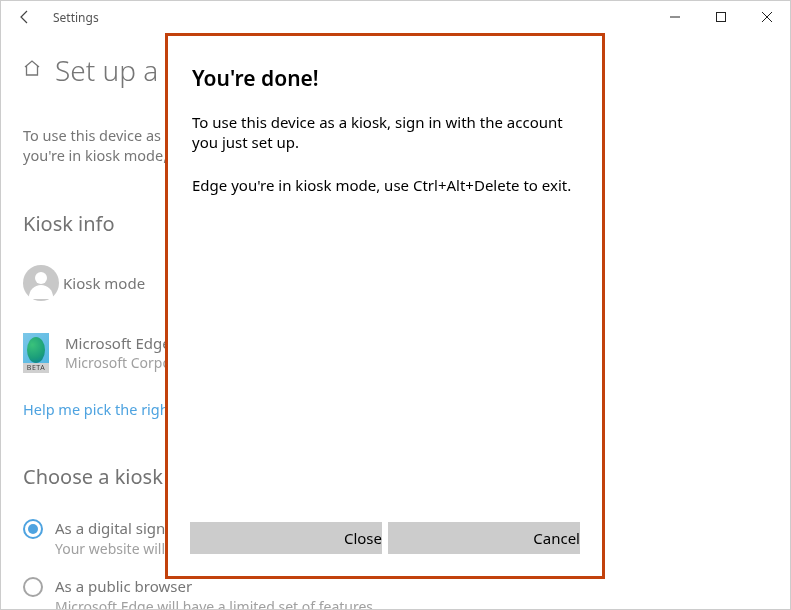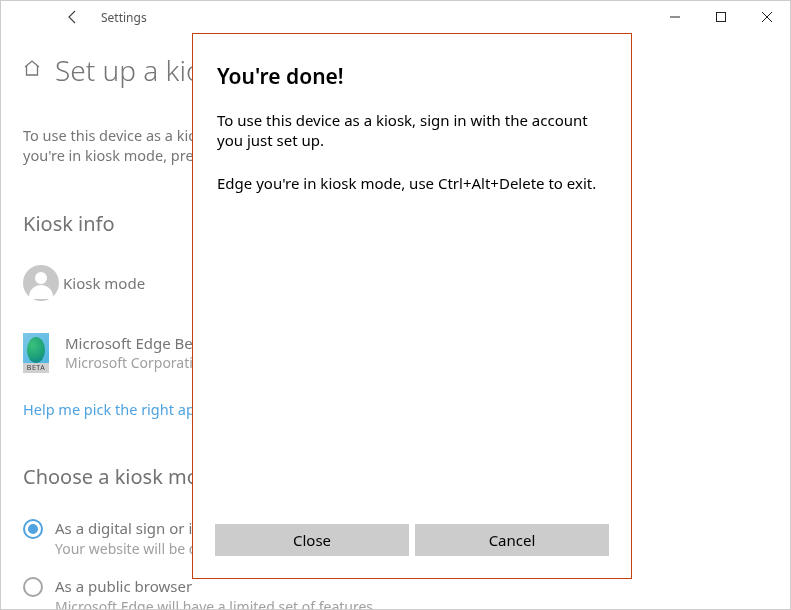--- a/index.html
+++ b/index.html
@@ -11,21 +11,20 @@
       width: 791px;
       height: 610px;
       overflow: hidden;
       position: relative;
       border: 1px solid #ccc;
     }
     .titlebar {
       display: flex;
       align-items: center;
       height: 32px;
-      padding-left: 48px;
     }
     .titlebar-left {
       display: flex;
       align-items: center;
       flex: 1;
     }
     .back-btn {
       width: 48px;
       height: 32px;
       display: flex;
@@ -155,26 +154,26 @@
     .radio.checked::after {
       content: ""; width: 10px; height: 10px; border-radius: 50%;
       background: #4ea3e0;
     }
     .radio-label { color: #767676; font-size: 15px; }
     .radio-sub { color: #a0a0a0; font-size: 14px; margin-top: 1px; }
 
     
     .dialog {
       position: absolute;
-      left: 191px;
+      left: 164px;
       top: 32px;
       width: 440px;
       height: 546px;
       background: #fff;
-      border: 1px solid #c2410c;
+      border: 3px solid #c2410c;
       display: flex;
       flex-direction: column;
     }
     .dialog-body {
       padding: 28px 24px 0 24px;
       flex: 1;
     }
     .dialog-title {
       font-size: 21px;
       font-weight: 600;
@@ -192,20 +191,21 @@
     }
     .dialog-btn {
       flex: 1;
       background: #cccccc;
       border: none;
       height: 32px;
       font-size: 15px;
       font-family: inherit;
       cursor: pointer;
       color: #000;
+      text-align: right;
     }
   </style>
 </head>
 <body>
 
 <div class="titlebar">
   <div class="titlebar-left">
     <div class="back-btn">
       <svg width="16" height="16" viewBox="0 0 16 16" fill="none" stroke="currentColor" stroke-width="1.2">
         <path d="M10 2 L4 8 L10 14"></path>

